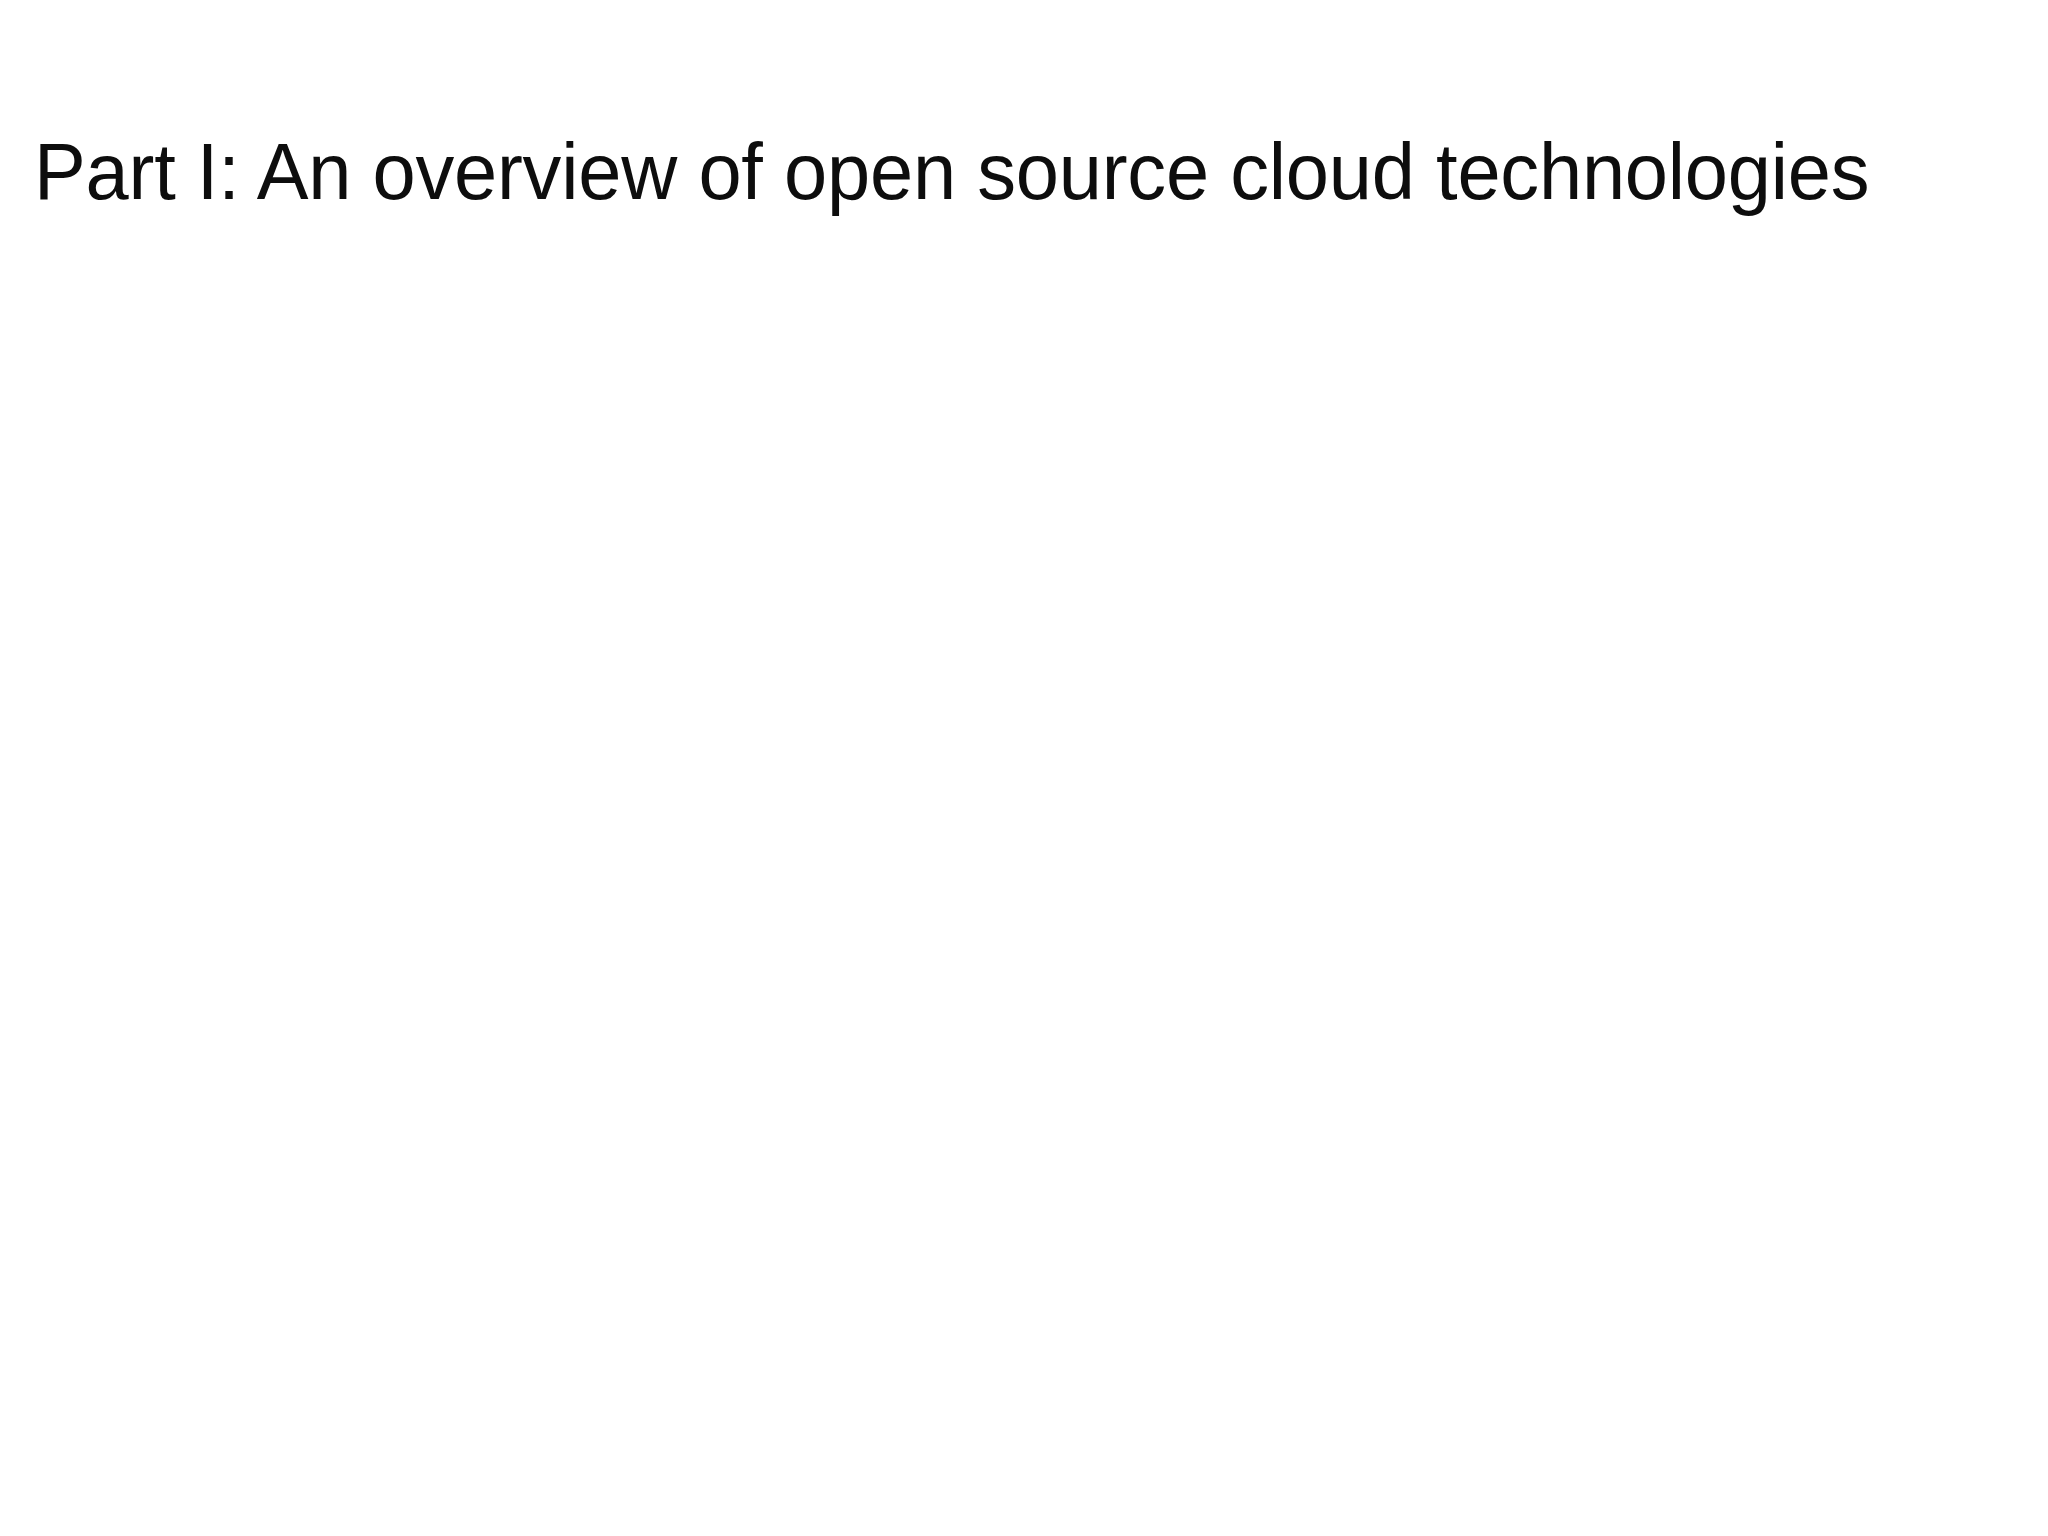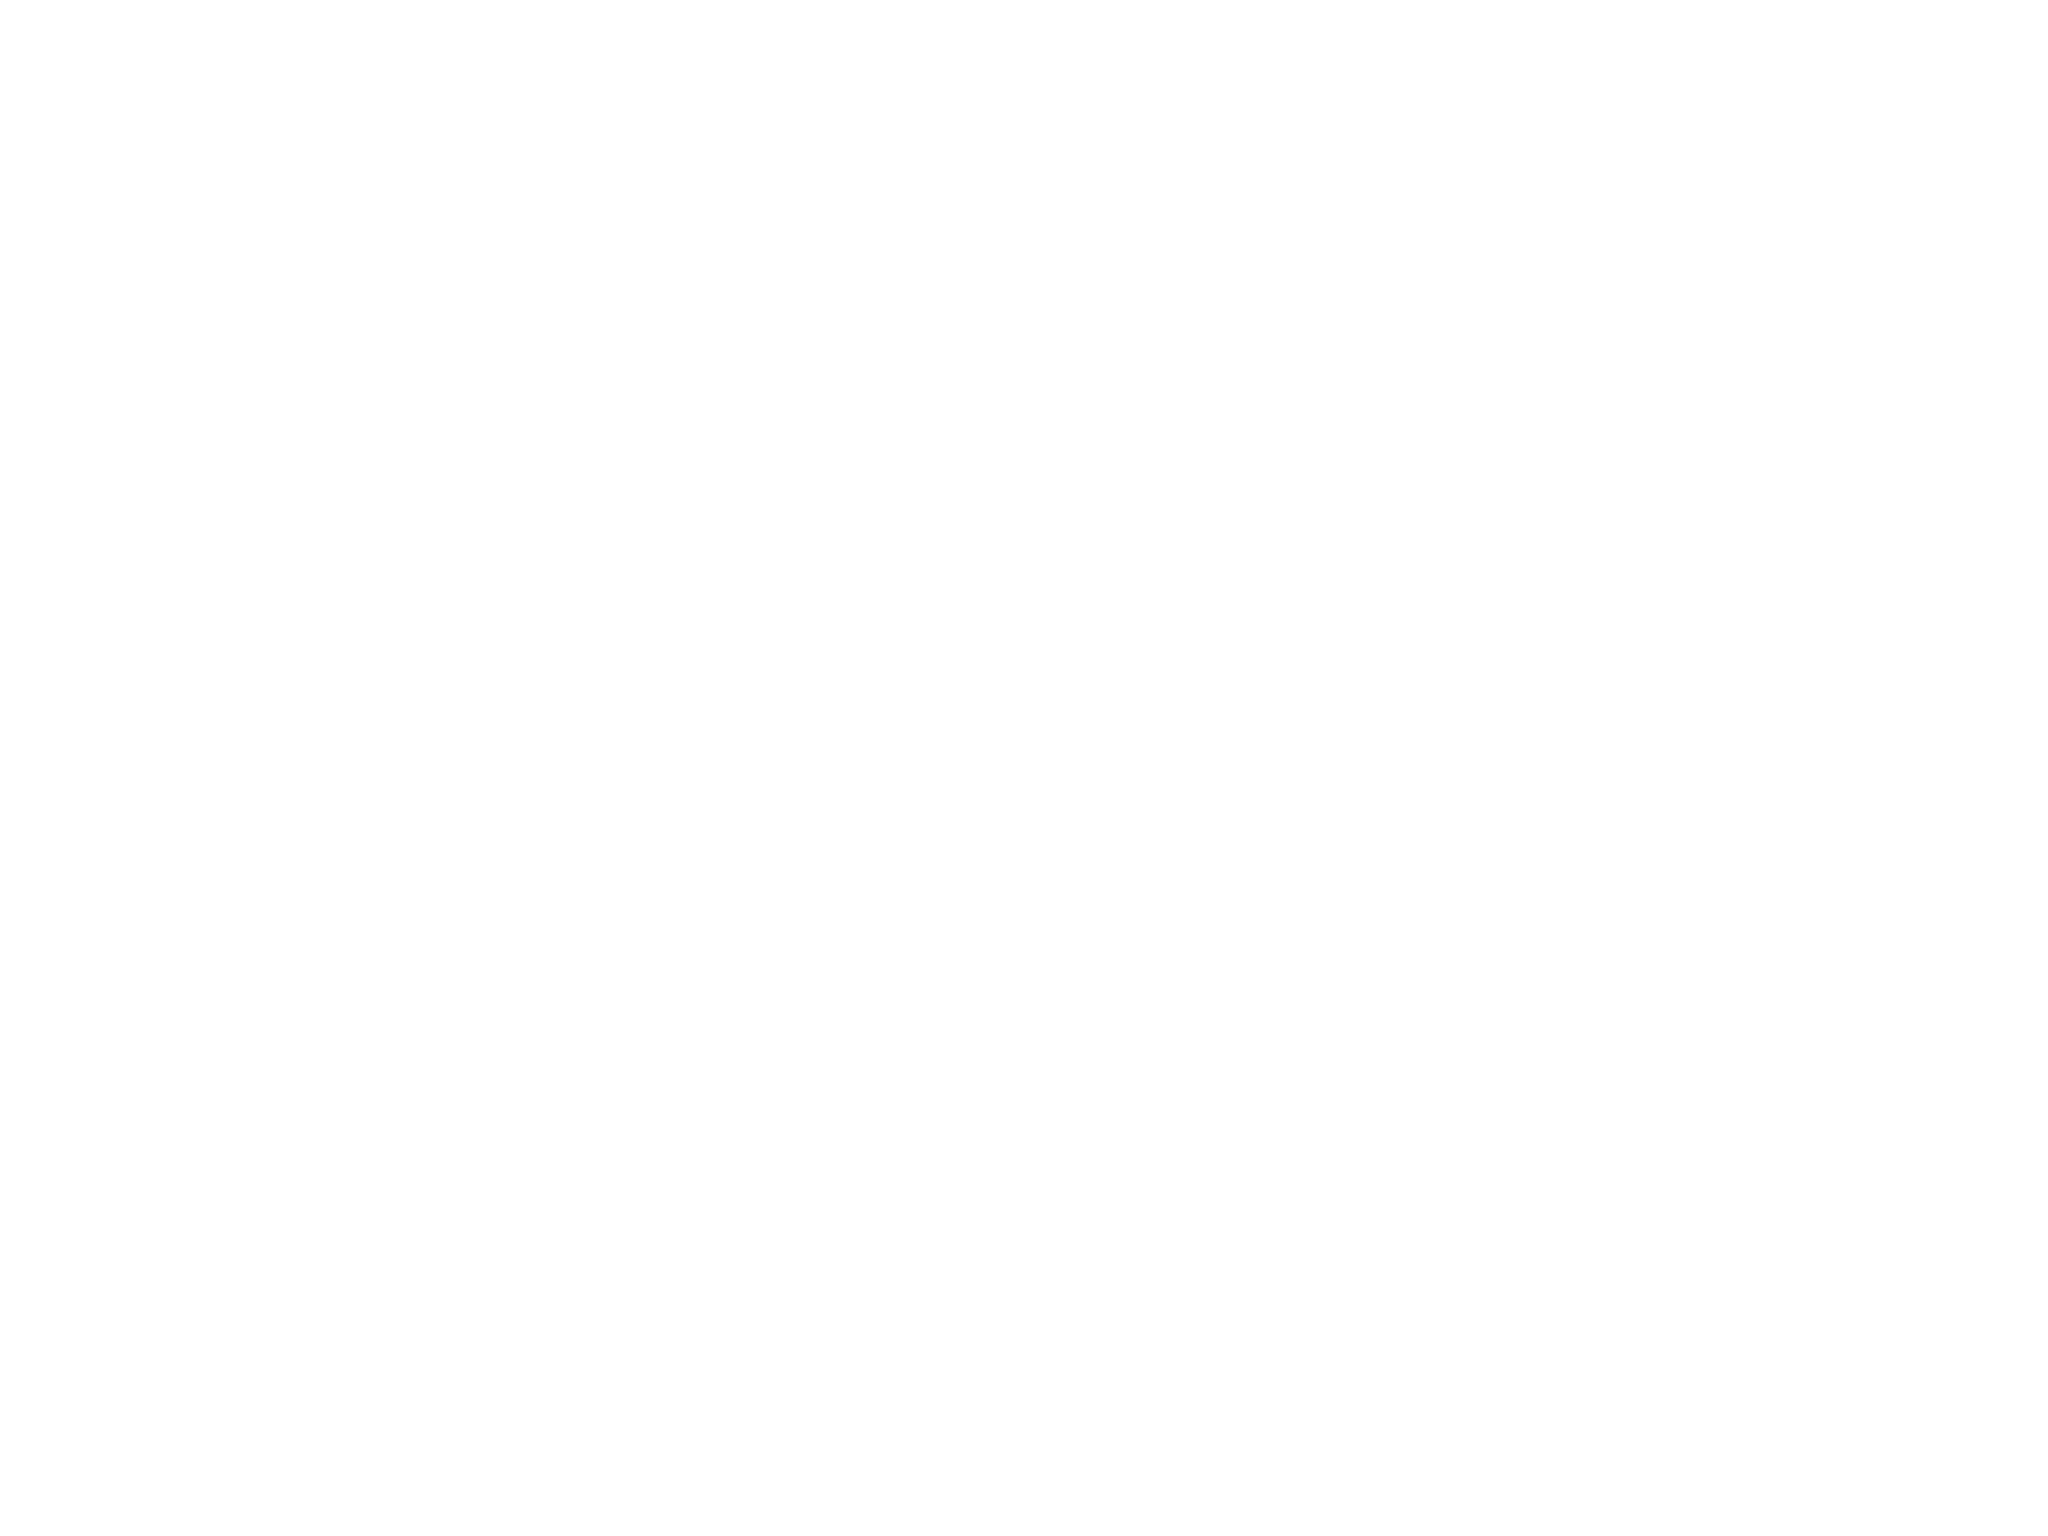--- a/index.html
+++ b/index.html
@@ -69,18 +69,21 @@
     font-size: 40px;
     color: #0d0d0d;
     white-space: pre-wrap;
   }
 </style>
 </head>
 <body>
 
 <div id="slide" style="background: rgb(255, 255, 255);">
 
+  <div id="title-placeholder">
+    <h1 id="slide-title" style="color: rgb(13, 13, 13);">Part I: An overview of open source cloud technologies</h1>
+  </div>
 
   <div id="body-placeholder">
     <p id="body-text" style="color: rgb(13, 13, 13);"></p>
   </div>
 
 </div>
 
 </body></html>

